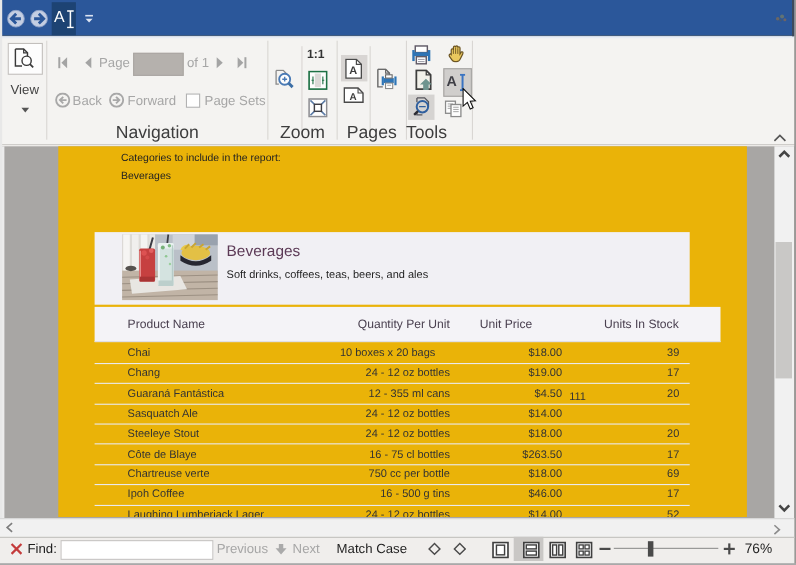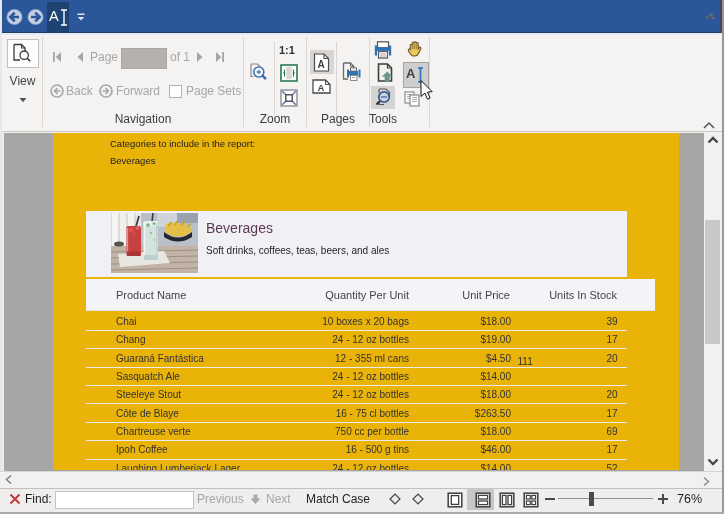--- a/index.html
+++ b/index.html
@@ -1,18 +1,18 @@
 <!DOCTYPE html>
 <html><head><meta charset="utf-8">
 <style>
 html,body{margin:0;padding:0}
 body{width:724px;height:514px;position:relative;font-family:"Liberation Sans",sans-serif;background:#f4f3f1;overflow:hidden}
 .a{position:absolute}
 .gray{color:#a6a6a6}
-.lbl{font-size:12px;color:#3d3d3d}
+.lbl{font-size:16px;color:#3d3d3d}
 </style></head>
 <body>
 
 <div class="a" style="left:0;top:0;width:724px;height:31.5px;background:#2b579a"></div>
 <div class="a" style="left:0;top:31.5px;width:724px;height:1.5px;background:#1f3e68"></div>
 <div class="a" style="left:0;top:33px;width:724px;height:2px;background:#e7ecf4"></div>
 
 <svg class="a" style="left:6px;top:8px" width="40" height="18" viewBox="0 0 40 18">
   <circle cx="8.5" cy="9" r="7.6" fill="#c4cee2"></circle>
   <path d="M8.7 4.6 L4.3 9 L8.7 13.4 M4.3 9 L13 9" fill="none" stroke="#2b579a" stroke-width="2.6"></path>
@@ -230,26 +230,26 @@
     <path d="M45.8 10 L45.8 46" stroke="#b6cbc8" stroke-width="1.2"></path>
     <rect x="33" y="42" width="13.5" height="5" fill="#bccfcc"></rect>
   </svg>
 
   <div class="a" style="left:153px;top:87.5px;font-size:14px;color:#5c3a56">Beverages</div>
   <div class="a" style="left:153px;top:112px;font-size:10px;color:#1f1f1f">Soft drinks, coffees, teas, beers, and ales</div>
 
   <div class="a" style="left:33px;top:146.5px;width:569px;height:31px;background:#f4f3f7;border-bottom:1px solid #e0dfe5"></div>
   <div class="a" style="left:63px;top:156px;font-size:11px;color:#4a4050">Product Name</div>
   <div class="a" style="left:256px;top:156px;width:100px;text-align:right;font-size:11px;color:#4a4050">Quantity Per Unit</div>
-  <div class="a" style="left:357px;top:156px;width:100px;text-align:right;font-size:11px;color:#4a4050">Unit Price</div>
+  <div class="a" style="left:357px;top:156px;width:100px;text-align:center;font-size:11px;color:#4a4050">Unit Price</div>
   <div class="a" style="left:464px;top:156px;width:100px;text-align:right;font-size:11px;color:#4a4050">Units In Stock</div>
 
   <div class="a" style="left:33px;top:179.2px;width:541px;height:18.36px;border-bottom:1px solid #eaeaed"></div>
 <div class="a" style="left:63px;top:183.4px;font-size:10px;color:#333">Chai</div>
-<div class="a" style="left:256px;top:183.4px;width:100px;text-align:right;font-size:10px;color:#333">10 boxes x 20 bags</div>
+<div class="a" style="left:256px;top:183.4px;width:100px;text-align:left;font-size:10px;color:#333">10 boxes x 20 bags</div>
 <div class="a" style="left:358px;top:183.4px;width:100px;text-align:right;font-size:10px;color:#333">$18.00</div>
 <div class="a" style="left:464.5px;top:183.4px;width:100px;text-align:right;font-size:10px;color:#333">39</div>
 <div class="a" style="left:33px;top:197.6px;width:541px;height:18.36px;border-bottom:1px solid #eaeaed"></div>
 <div class="a" style="left:63px;top:201.8px;font-size:10px;color:#333">Chang</div>
 <div class="a" style="left:256px;top:201.8px;width:100px;text-align:right;font-size:10px;color:#333">24 - 12 oz bottles</div>
 <div class="a" style="left:358px;top:201.8px;width:100px;text-align:right;font-size:10px;color:#333">$19.00</div>
 <div class="a" style="left:464.5px;top:201.8px;width:100px;text-align:right;font-size:10px;color:#333">17</div>
 <div class="a" style="left:33px;top:215.9px;width:541px;height:18.36px;border-bottom:1px solid #eaeaed"></div>
 <div class="a" style="left:63px;top:220.1px;font-size:10px;color:#333">Guaraná Fantástica</div>
 <div class="a" style="left:256px;top:220.1px;width:100px;text-align:right;font-size:10px;color:#333">12 - 355 ml cans</div>

